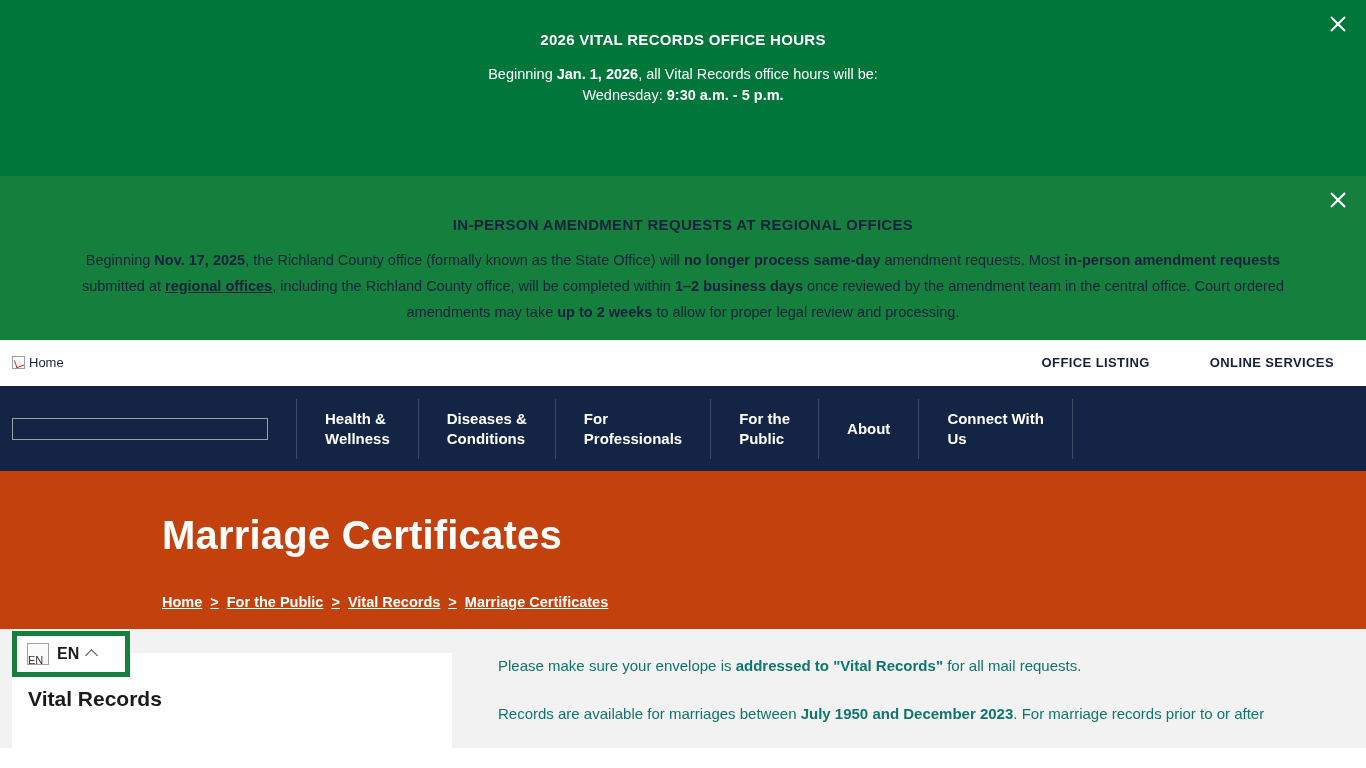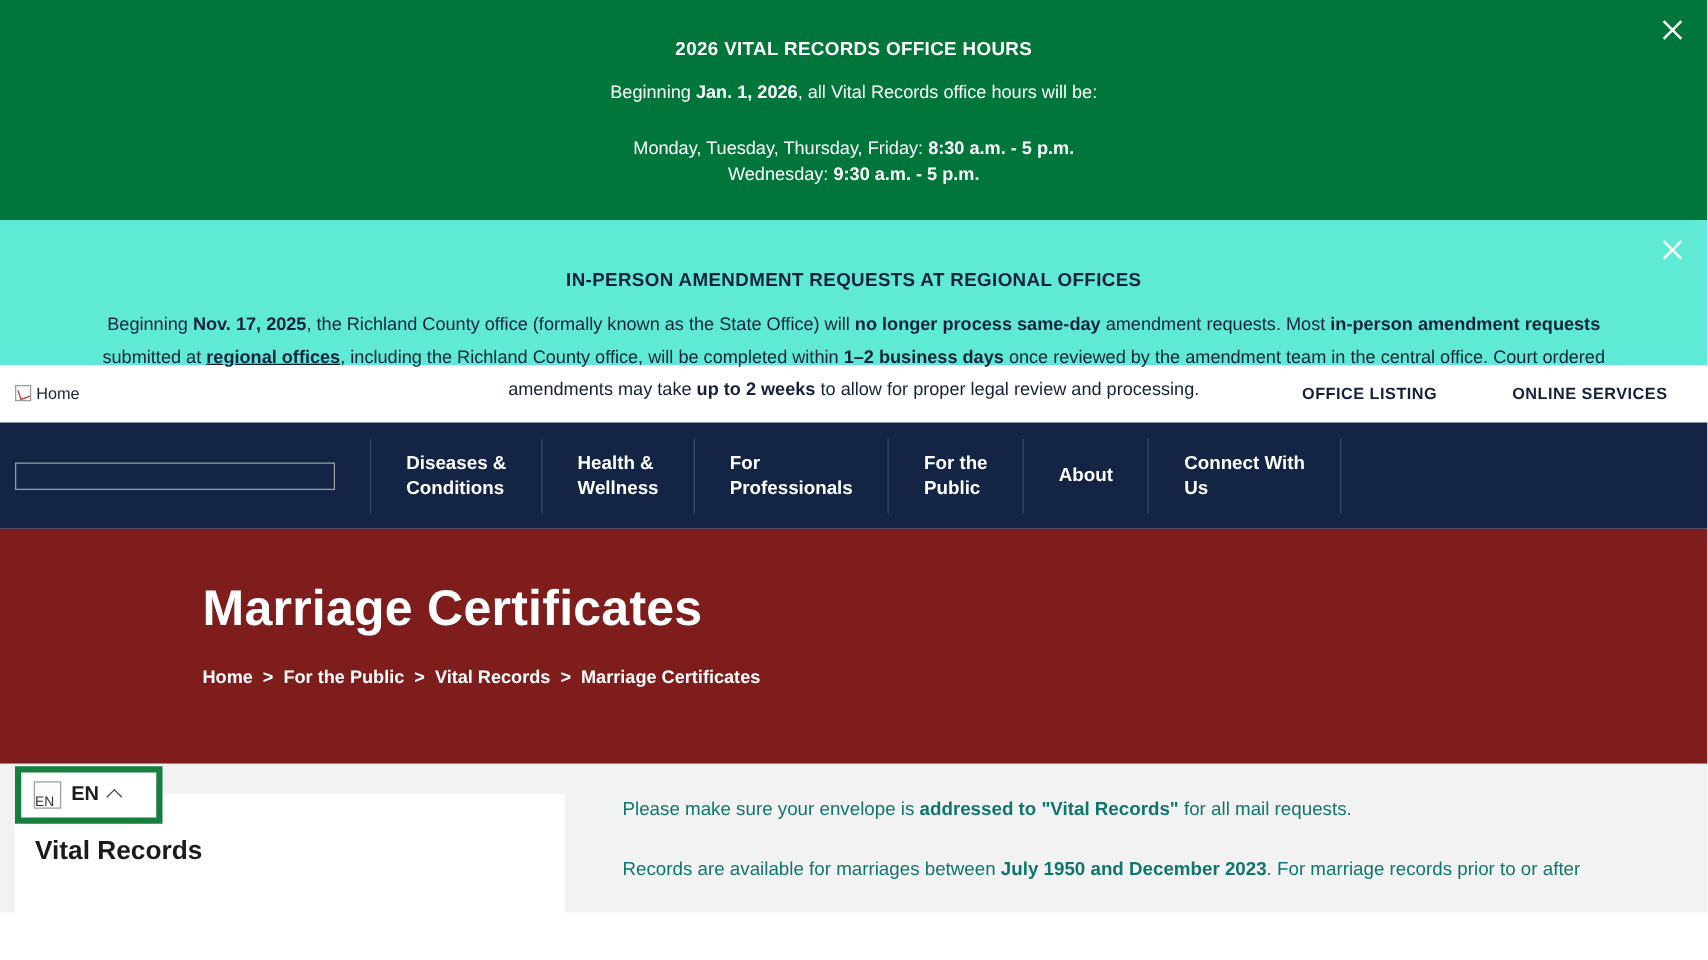--- a/index.html
+++ b/index.html
@@ -19,23 +19,23 @@
     width: 100%;
     padding: 16px 60px 18px 60px;
     text-align: center;
   }
   .alert-green {
     background: #00763a;
     color: #ffffff;
     height: 176px;
   }
   .alert-gold {
-    background: #5eead4;
+    background: #15803d;
     color: #14213d;
-    height: 116px;
+    height: 164px;
   }
   .alert-title {
     font-size: 15px;
     font-weight: bold;
     letter-spacing: 0.3px;
     margin: 15px 0 16px 0;
   }
   .alert-gold .alert-title { margin: 24px 0 14px 0; }
   .alert-body {
     font-size: 14.5px;
@@ -152,36 +152,37 @@
     line-height: 20px;
     padding: 0 28px;
     border-left: 1px solid #3c4a66;
     cursor: pointer;
     white-space: pre-line;
   }
   .nav-item:last-child { border-right: 1px solid #3c4a66; }
 
   
   .hero {
-    background: #7f1d1d;
-    height: 188px;
+    background: #c2410c;
+    height: 158px;
     padding: 42px 0 0 162px;
   }
   .hero h1 {
     margin: 0;
     color: #ffffff;
     font-size: 40px;
     font-weight: bold;
     letter-spacing: 0.2px;
   }
   .breadcrumb {
-    margin-top: 24px;
+    margin-top: 36px;
     font-size: 14.5px;
     font-weight: bold;
     color: #ffffff;
+    text-decoration: underline;
   }
   .breadcrumb a {
     color: #ffffff;
     text-decoration: none;
   }
   .breadcrumb .sep {
     padding: 0 8px;
     font-weight: bold;
   }
 
@@ -273,23 +274,20 @@
 </style>
 </head>
 <body>
 
 <div class="alert alert-green">
   <div class="close-x"></div>
   <div class="alert-title">2026 VITAL RECORDS OFFICE HOURS</div>
   <div class="alert-body">
     <span>Beginning </span><b>Jan. 1, 2026</b><span>, all Vital Records office hours will be:</span>
   </div>
-  <div class="alert-body l2">
-    <span>Monday, Tuesday, Thursday, Friday: </span><b>8:30 a.m. - 5 p.m.</b>
-  </div>
   <div class="alert-body">
     <span>Wednesday: </span><b>9:30 a.m. - 5 p.m.</b>
   </div>
 </div>
 
 <div class="alert alert-gold">
   <div class="close-x"></div>
   <div class="alert-title">IN-PERSON AMENDMENT REQUESTS AT REGIONAL OFFICES</div>
   <div class="alert-body">
     <span>Beginning </span><b>Nov. 17, 2025</b><span>, the Richland County office (formally known as the State Office) will </span><b>no longer process same-day</b><span> amendment requests. Most </span><b>in-person amendment requests</b><span> submitted at </span><a href="#">regional offices</a><span>, including the Richland County office, will be completed within </span><b>1–2 business days</b><span> once reviewed by the amendment team in the central office. Court ordered amendments may take </span><b>up to 2 weeks</b><span> to allow for proper legal review and processing.</span>
@@ -303,24 +301,24 @@
   </div>
   <div class="utility-links">
     <a href="#">OFFICE LISTING</a>
     <a href="#">ONLINE SERVICES</a>
   </div>
 </div>
 
 <div class="mainnav">
   <div class="logo-box"></div>
   <div class="nav-items">
+    <div class="nav-item">Health &amp;
+Wellness</div>
     <div class="nav-item">Diseases &amp;
 Conditions</div>
-    <div class="nav-item">Health &amp;
-Wellness</div>
     <div class="nav-item">For
 Professionals</div>
     <div class="nav-item">For the
 Public</div>
     <div class="nav-item">About</div>
     <div class="nav-item">Connect With
 Us</div>
   </div>
 </div>
 

